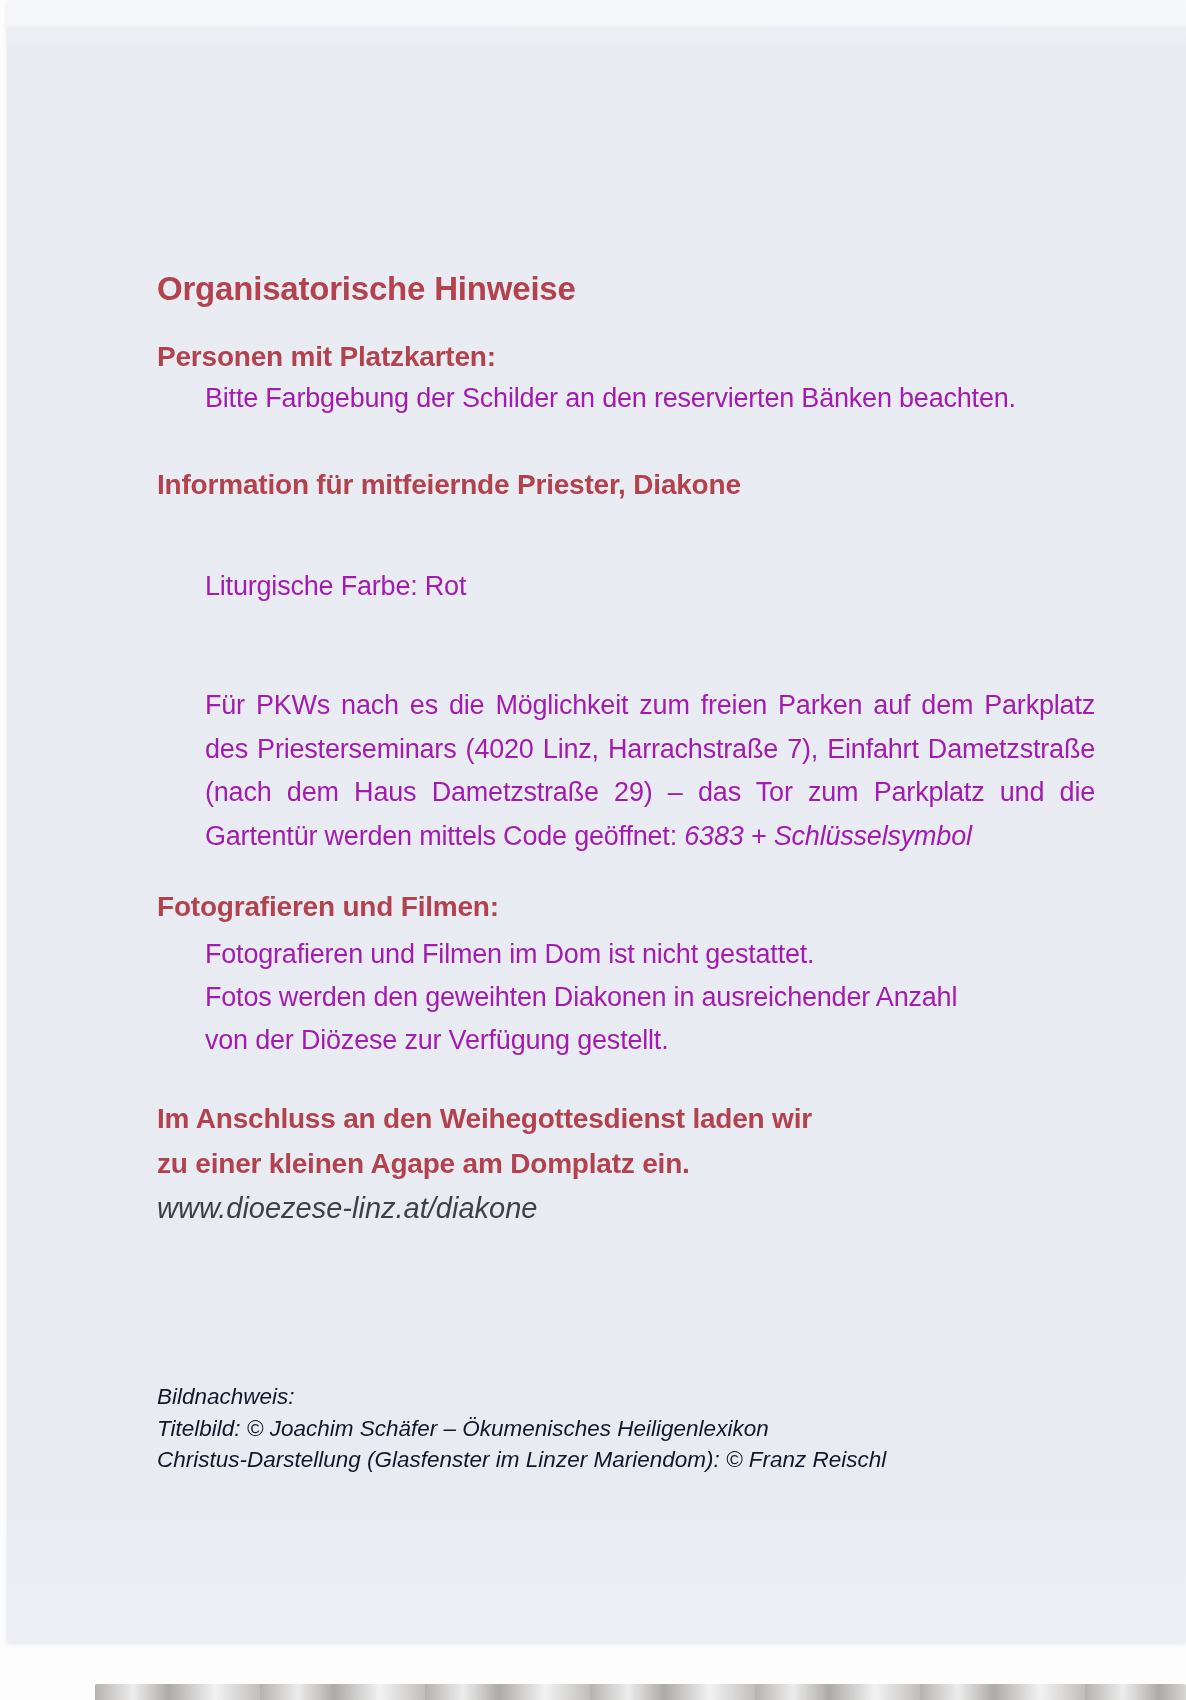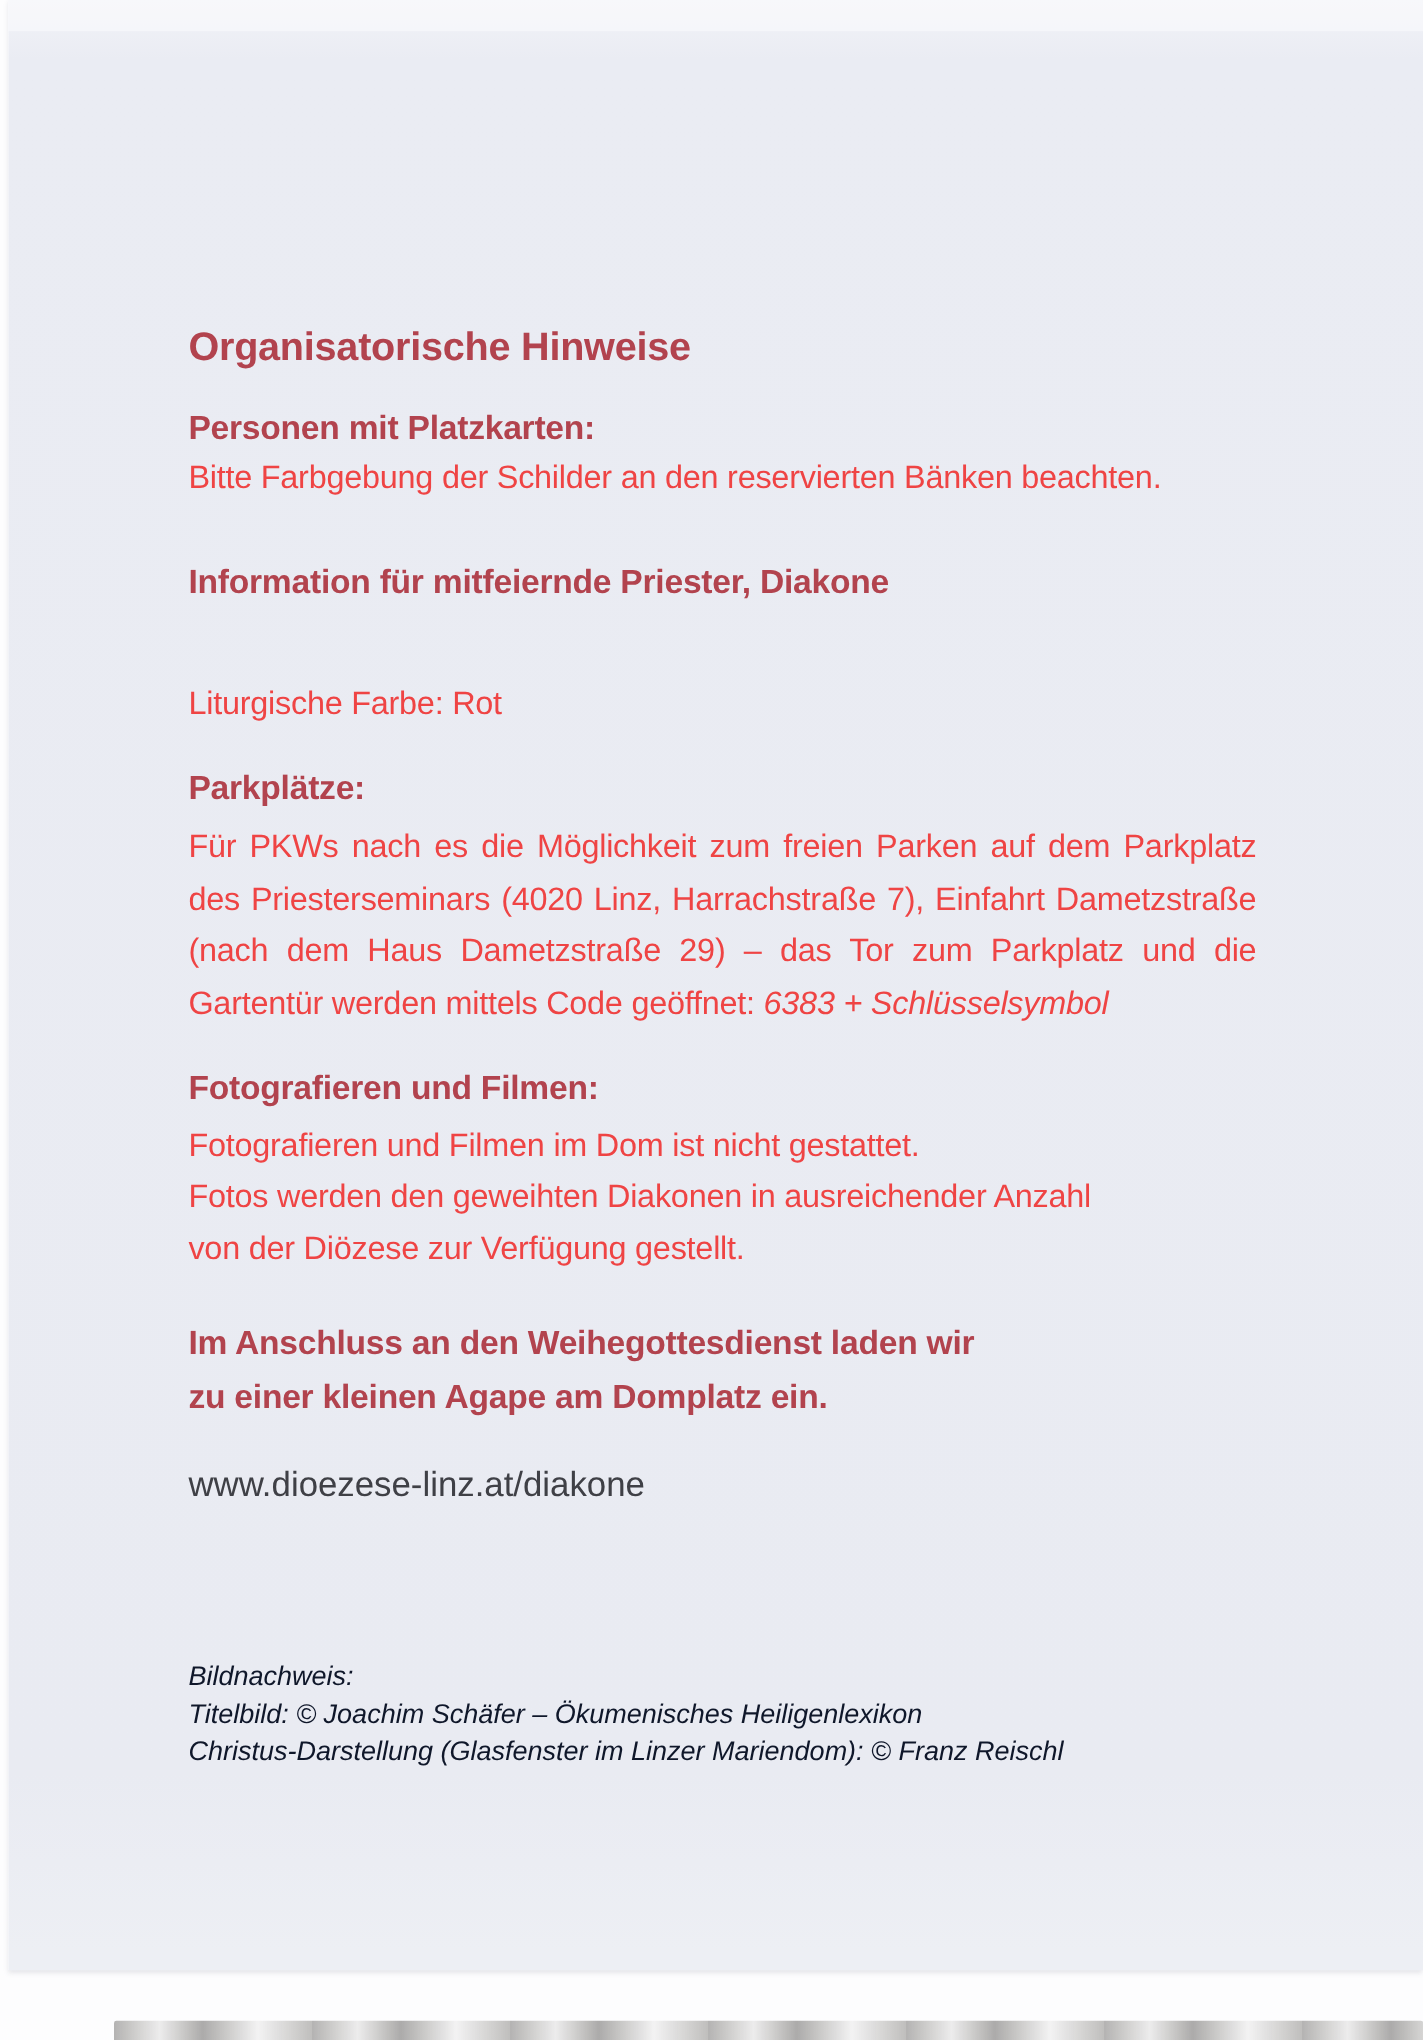--- a/index.html
+++ b/index.html
@@ -46,22 +46,23 @@
     position: absolute;
     left: 157px;
     width: 890px;
     white-space: nowrap;
   }
   .red {
     color: #b2434e;
     font-weight: 700;
   }
   .body-col {
-    color: #ef4444;
+    color: #a21caf;
     letter-spacing: -0.2px;
+    margin-left: 48px;
   }
   .doc-title {
     top: 248px;
     font-size: 33px;
     letter-spacing: -0.2px;
   }
   .sec-head {
     font-size: 28px;
     letter-spacing: -0.2px;
   }
@@ -72,22 +73,23 @@
   .para .line { line-height: 43.5px; }
   .para .just {
     text-align: justify;
     text-align-last: justify;
     white-space: normal;
     word-spacing: 1px;
   }
   .para3 .line { line-height: 43px; }
   .it { font-style: italic; }
   .website {
-    top: 1222px;
+    top: 1192px;
     font-size: 29px;
+    font-style: italic;
     color: #3f4046;
   }
   .credits {
     top: 1381px;
     font-size: 22.5px;
     font-style: italic;
     color: #0f172a;
   }
   .credits div { line-height: 31.5px; }
   
@@ -107,21 +109,20 @@
   <h1 class="txt red doc-title">Organisatorische Hinweise</h1>
 
   <div class="txt red sec-head" style="top:341px">Personen mit Platzkarten:</div>
   <div class="txt body-col body-line" style="top:383px">Bitte Farbgebung der Schilder an den reservierten Bänken beachten.</div>
 
   <div class="txt red sec-head lh45" style="top:462px">
     <div>Information für mitfeiernde Priester, Diakone</div>
   </div>
   <div class="txt body-col body-line" style="top:571px">Liturgische Farbe: Rot</div>
 
-  <div class="txt red sec-head" style="top:641px">Parkplätze:</div>
   <div class="txt body-col body-line para" style="top:684px">
     <div class="line just">Für PKWs nach es die Möglichkeit zum freien Parken auf dem Parkplatz</div>
     <div class="line just">des Priesterseminars (4020 Linz, Harrachstraße 7), Einfahrt Dametzstraße</div>
     <div class="line just">(nach dem Haus Dametzstraße 29) – das Tor zum Parkplatz und die</div>
     <div class="line"><span>Gartentür werden mittels Code geöffnet: </span><span class="it">6383 + Schlüsselsymbol</span></div>
   </div>
 
   <div class="txt red sec-head" style="top:891px">Fotografieren und Filmen:</div>
   <div class="txt body-col body-line para3" style="top:933px">
     <div class="line">Fotografieren und Filmen im Dom ist nicht gestattet.</div>

